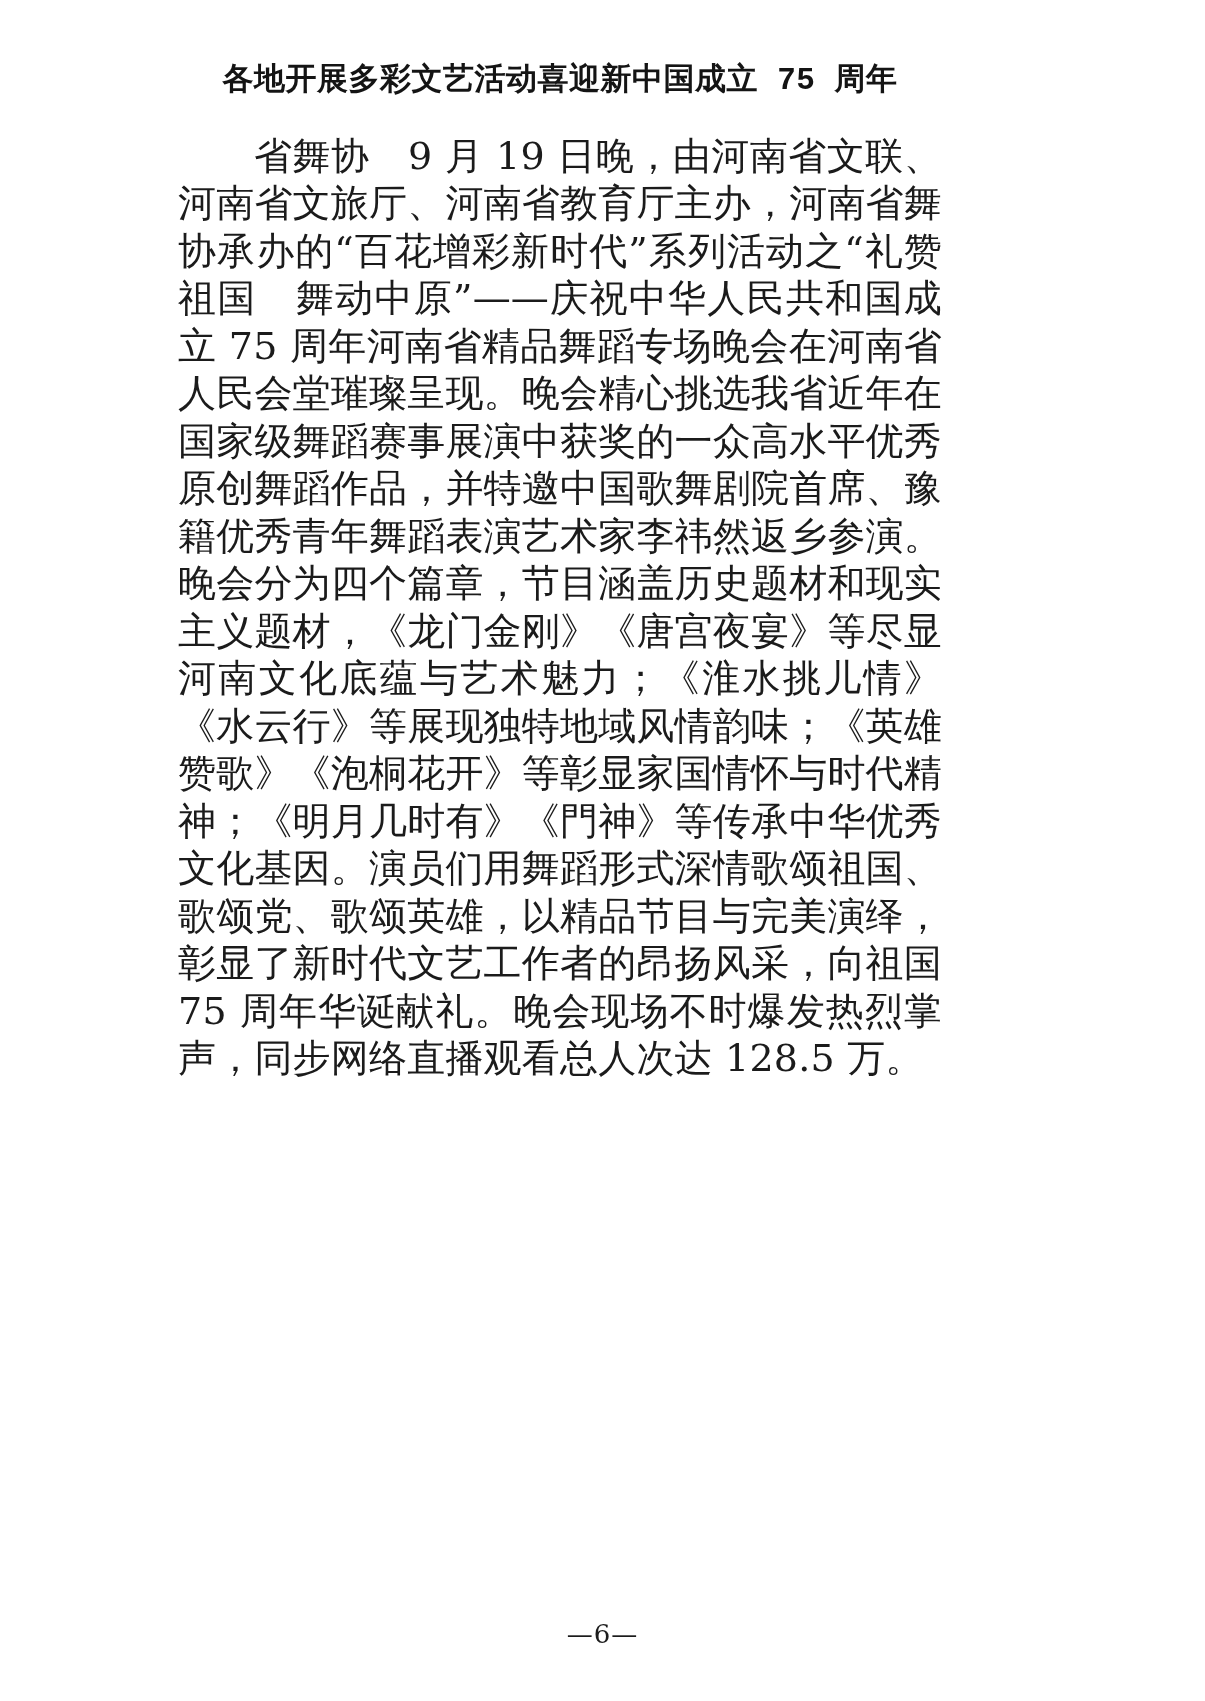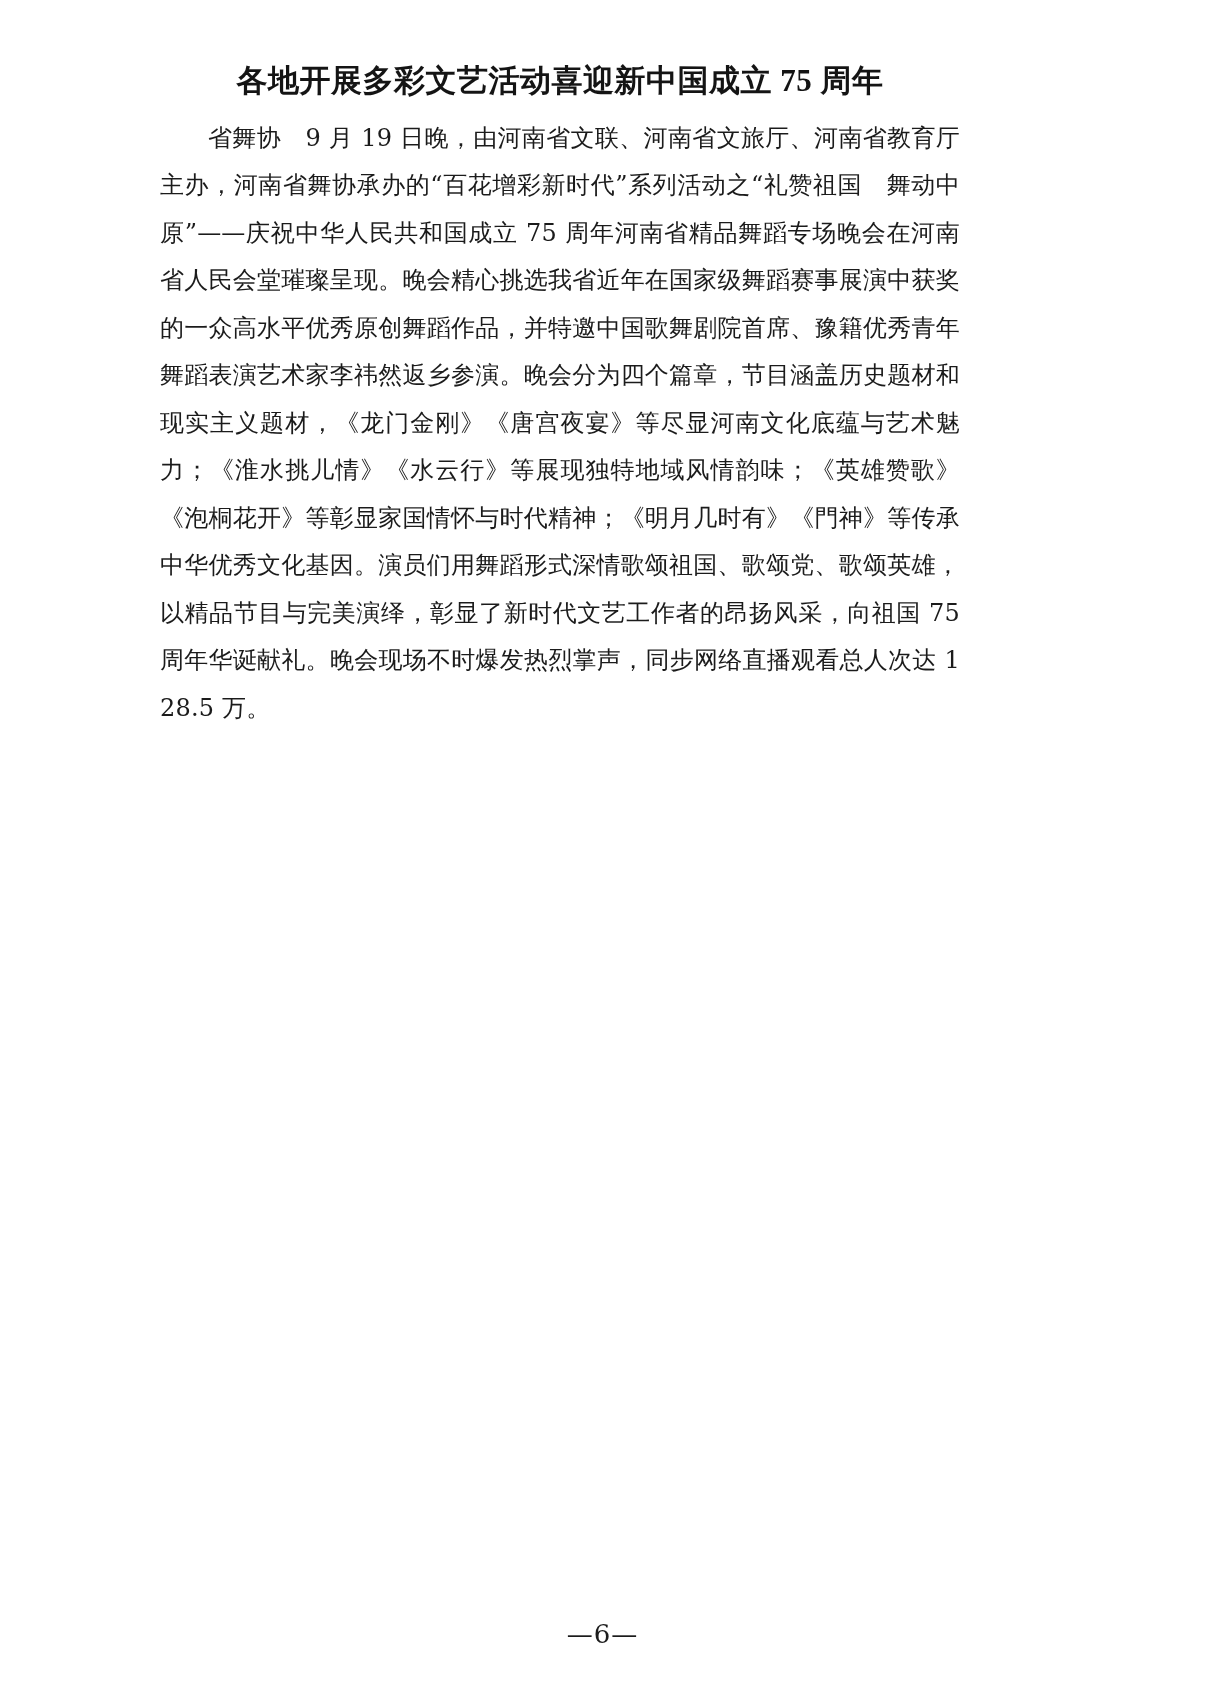--- a/index.html
+++ b/index.html
@@ -37,31 +37,31 @@
   }
   
   .article-title {
     margin: 0;
     padding-top: 62px;
     text-align: center;
     font-size: 31px;
     font-weight: bold;
     color: #141414;
     letter-spacing: 0.5px;
-    font-family: Liberation Serif, serif;
+    font-family: Liberation Mono, monospace;
     line-height: 1.25;
     white-space: nowrap;
   }
   
   .body-block {
     padding-top: 14px;
   }
   p.para {
-    margin: 0;
-    font-size: 24px;
+    margin: 18px;
+    font-size: 38px;
     line-height: 47.5px;
     color: #1b1b1b;
     text-align: justify;
     text-justify: inter-ideograph;
     text-indent: 2em;
     font-family: "DejaVu Serif", "Liberation Serif", serif;
     letter-spacing: 0.2px;
     word-break: break-all;
   }
   p.para + p.para {

